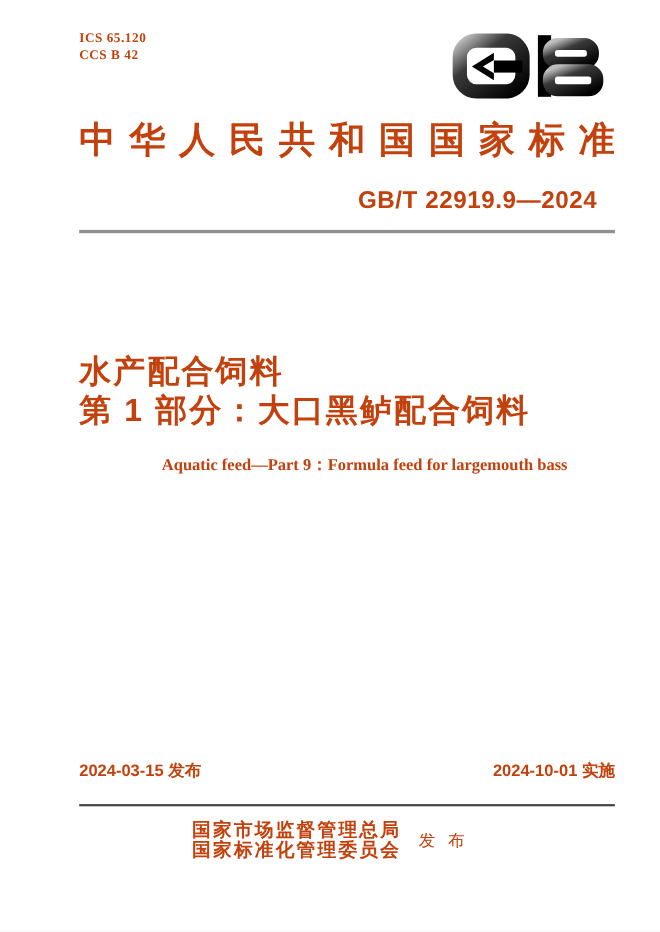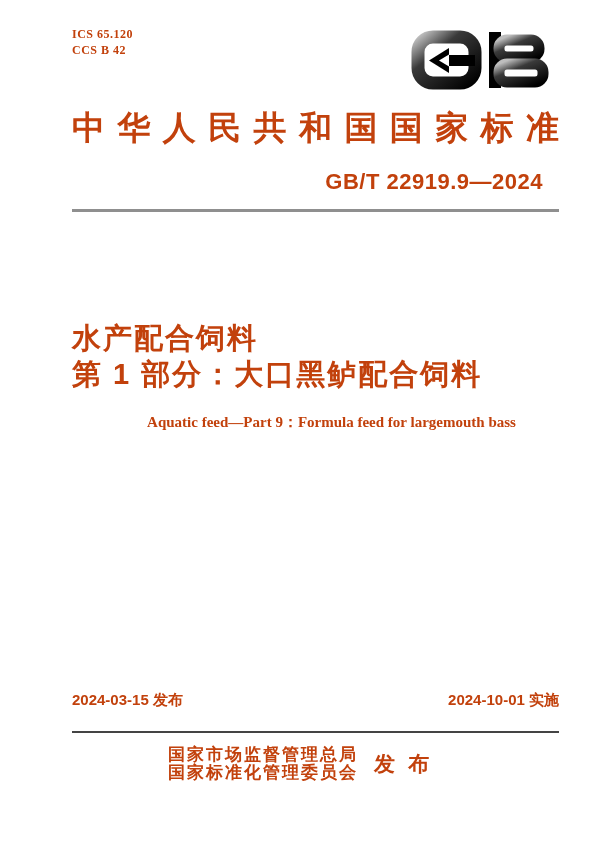--- a/index.html
+++ b/index.html
@@ -70,21 +70,21 @@
     position:absolute;left:57px;top:746px;width:487px;
     display:flex;justify-content:center;align-items:center;
   }
   .issuer-lines{
     font-family:"Liberation Serif","DejaVu Serif",serif;
     font-weight:700;font-size:17px;line-height:18px;
     letter-spacing:2px;white-space:nowrap;
   }
   .issue-action{
     font-family:"Liberation Serif","DejaVu Serif",serif;
-    font-weight:700;font-size:21px;letter-spacing:4px;
+    font-weight:400;font-size:15px;letter-spacing:4px;
     margin-left:16px;white-space:nowrap;
   }
 </style>
 </head>
 <body>
 
 <div class="page" style="background: rgb(255, 255, 255); color: #c2410c;">
 
   <div class="codes">
     <div>ICS 65.120</div>

